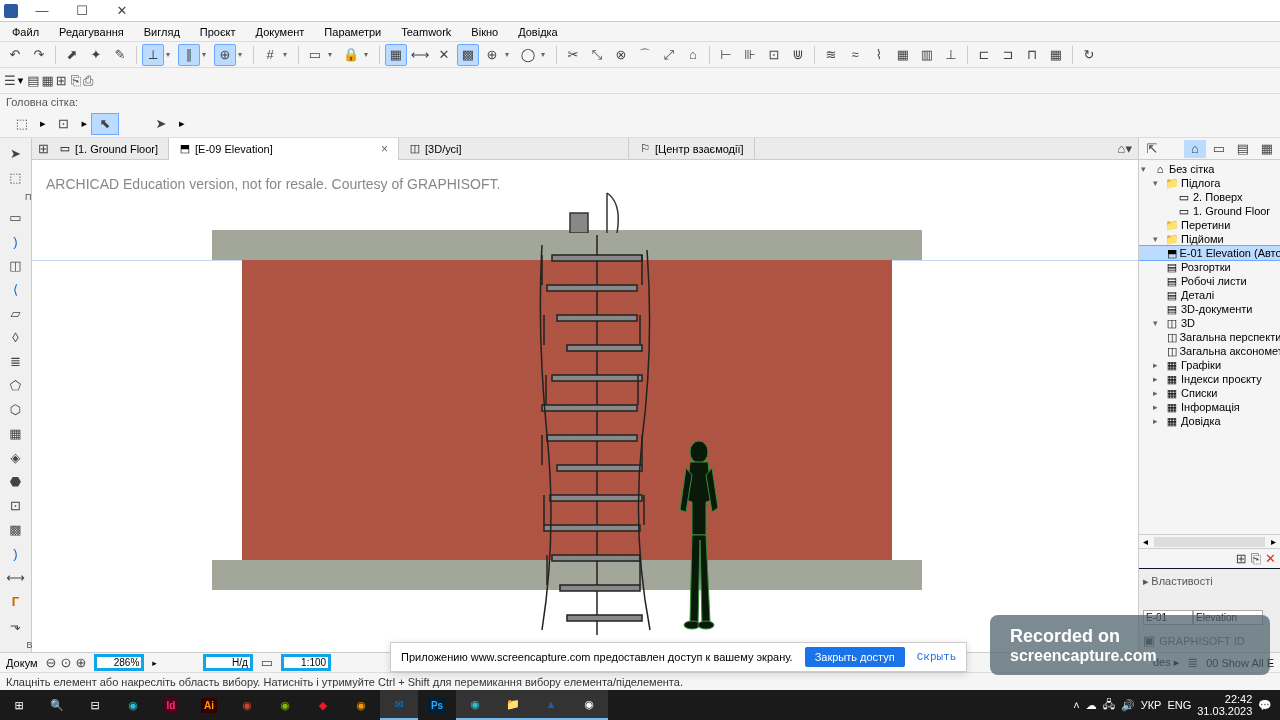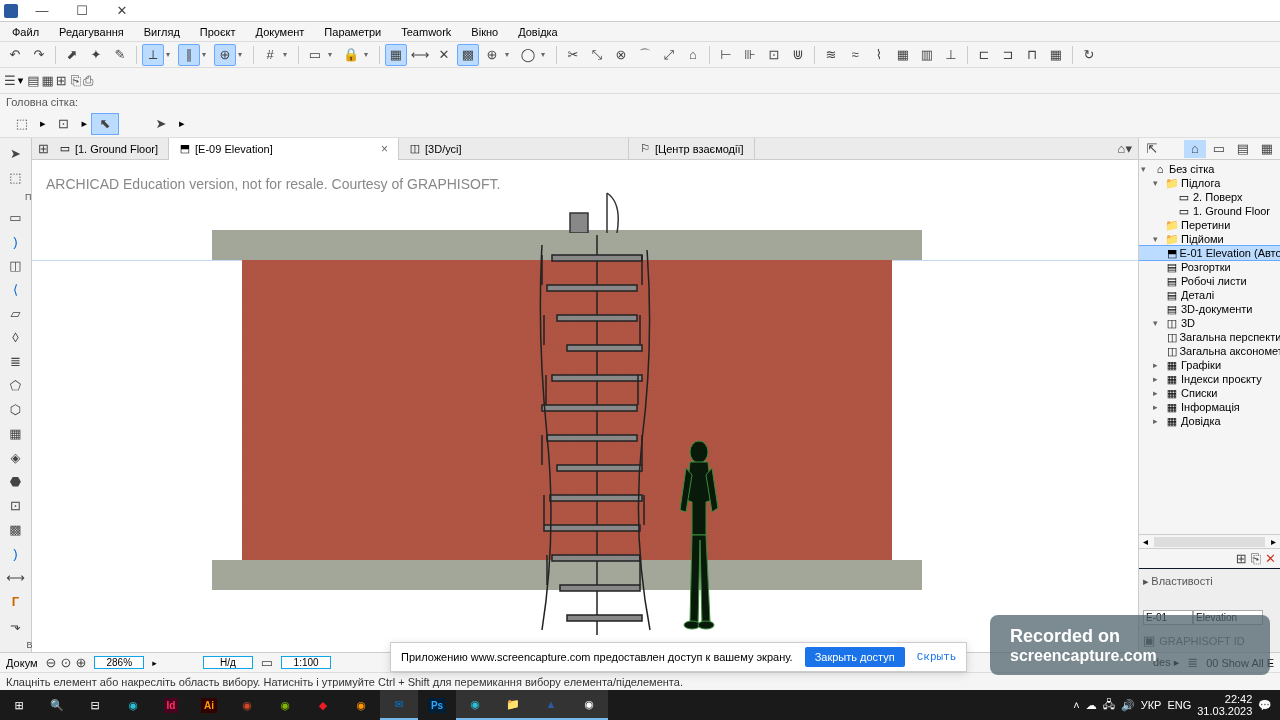--- a/index.html
+++ b/index.html
@@ -70,21 +70,21 @@
 .indent-1 { padding-left: 14px; }
 .indent-2 { padding-left: 26px; }
 
 .props-panel { border-top: 1px solid #0f172a; padding: 4px; min-height: 70px; background: #eee; }
 .props-panel .prop-title { font-size: 10px; color: #555; padding: 2px 0; }
 .props-panel .prop-row { display: flex; margin-top: 20px; }
 .props-panel input { width: 50px; font-size: 10px; padding: 1px 2px; border: 1px solid #aaa; }
 
 .bottom-status { height: 20px; background: #f5f5f5; display: flex; align-items: center; padding: 0 6px; gap: 8px; border-top: 1px solid #ccc; font-size: 10px; }
 .bottom-status .zoom-ctrl { display: flex; align-items: center; gap: 4px; }
-.bottom-status input { width: 50px; font-size: 10px; padding: 0 2px; border: 1px solid #0ea5e9; text-align: center; }
+.bottom-status input { width: 50px; font-size: 10px; padding: 0 2px; border: 3px solid #0ea5e9; text-align: right; }
 
 .hint-bar { height: 18px; background: #f5f5f5; padding: 0 6px; font-size: 10px; color: #333; display: flex; align-items: center; border-top: 1px solid #ddd; }
 
 .notification { position: absolute; bottom: 48px; left: 390px; height: 30px; background: #fff; border: 1px solid #ccc; display: flex; align-items: center; padding: 0 10px; gap: 12px; box-shadow: 0 2px 8px rgba(0,0,0,0.15); font-size: 11px; }
 .notification .btn-primary { background: #1a73e8; color: #fff; padding: 4px 10px; cursor: pointer; border-radius: 2px; }
 .notification .btn-link { color: #1a73e8; cursor: pointer; font-family: Liberation Mono, monospace; }
 
 .watermark { position: absolute; right: 10px; bottom: 45px; width: 280px; height: 60px; background: rgba(80,100,110,0.75); border-radius: 8px; color: #fff; display: flex; flex-direction: column; justify-content: center; padding-left: 20px; }
 .watermark .wm1 { font-size: 18px; font-weight: bold; }
 .watermark .wm2 { font-size: 16px; font-weight: bold; }

